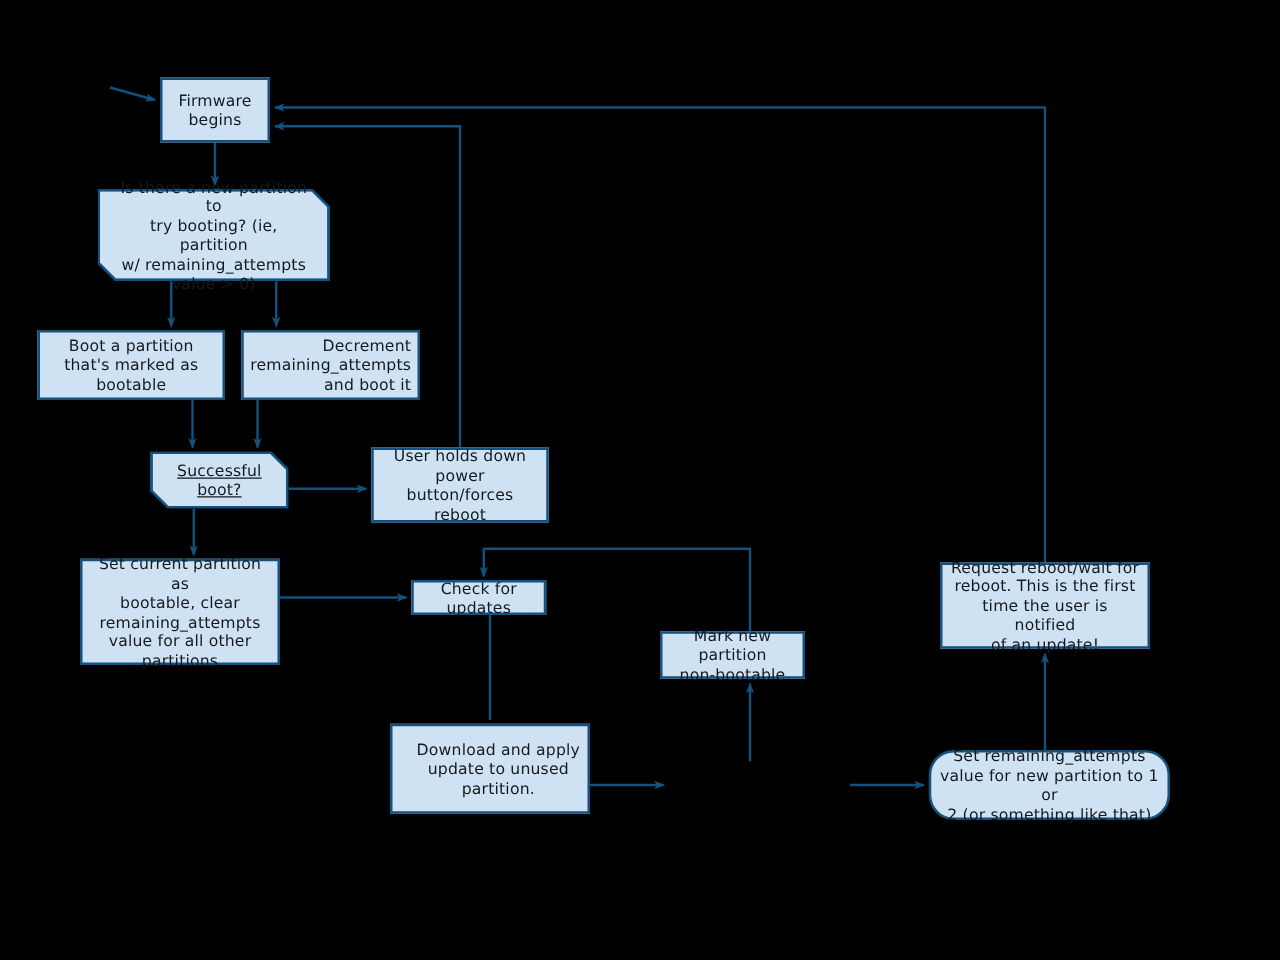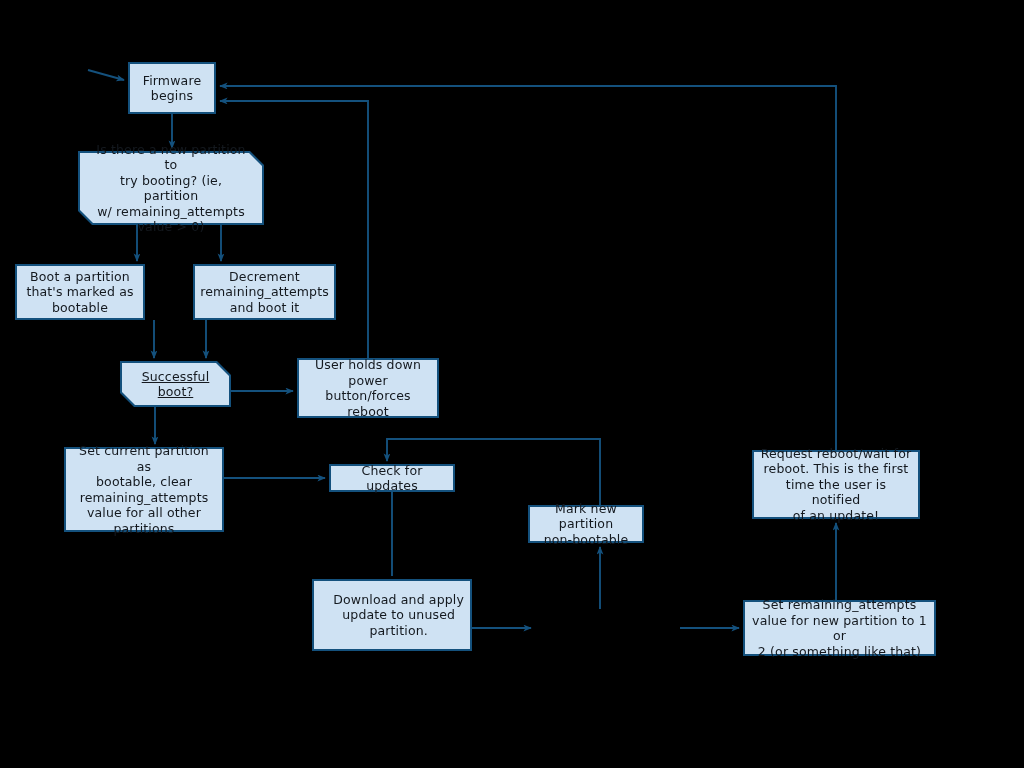--- a/index.html
+++ b/index.html
@@ -99,42 +99,42 @@
       <polyline points="680,628 739,628" fill="none" stroke="#14517d" stroke-width="1.9" stroke-linecap="butt" stroke-linejoin="miter" marker-end="url(#arrowhead)"></polyline>
       <polyline points="836,600 836,523" fill="none" stroke="#14517d" stroke-width="1.9" stroke-linecap="butt" stroke-linejoin="miter" marker-end="url(#arrowhead)"></polyline>
       <polyline points="836,450 836,86 220,86" fill="none" stroke="#14517d" stroke-width="1.9" stroke-linecap="butt" stroke-linejoin="miter" marker-end="url(#arrowhead)"></polyline>
     </svg>
 <div class="node" style="left: 128px; top: 62px; width: 88px; height: 52px;"><div class="node-label">Firmware
 begins</div></div>
     <div class="node bevel" style="left: 78px; top: 151px; width: 186px; height: 74px;"><div class="bevel-fill"></div><div class="bevel-inner"></div><div class="node-label">Is there a new partition to
 try booting? (ie, partition
 w/ remaining_attempts
 value &gt; 0)</div></div>
-    <div class="node" style="left: 15px; top: 264px; width: 130px; height: 56px;"><div class="node-label">Boot a partition
+    <div class="node" style="left: 30px; top: 264px; width: 150px; height: 56px;"><div class="node-label">Boot a partition
 that's marked as
 bootable</div></div>
-    <div class="node" style="left: 193px; top: 264px; width: 143px; height: 56px;"><div class="node-label">Decrement
+    <div class="node" style="left: 193px; top: 264px; width: 143px; height: 56px; text-align: right;"><div class="node-label">Decrement
 remaining_attempts
 and boot it</div></div>
     <div class="node bevel" style="left: 120px; top: 361px; width: 111px; height: 46px; text-decoration: underline;"><div class="bevel-fill"></div><div class="bevel-inner"></div><div class="node-label">Successful
 boot?</div></div>
     <div class="node" style="left: 297px; top: 358px; width: 142px; height: 60px;"><div class="node-label">User holds down
 power button/forces
 reboot</div></div>
     <div class="node" style="left: 64px; top: 447px; width: 160px; height: 85px;"><div class="node-label">Set current partition as
 bootable, clear
 remaining_attempts
 value for all other
 partitions</div></div>
-    <div class="node" style="left: 329px; top: 464px; width: 126px; height: 28px;"><div class="node-label">Check for updates</div></div>
+    <div class="node" style="left: 329px; top: 464px; width: 108px; height: 28px;"><div class="node-label">Check for updates</div></div>
     <div class="node" style="left: 528px; top: 505px; width: 116px; height: 38px;"><div class="node-label">Mark new partition
 non-bootable</div></div>
     <div class="node" style="left: 312px; top: 579px; width: 160px; height: 72px; justify-content: flex-end;"><div class="node-label">Download and apply
 update to unused
 partition.</div></div>
-    <div class="node" style="left: 743px; top: 600px; width: 193px; height: 56px;"><div class="node-label">Set remaining_attempts
+    <div class="node" style="left: 743px; top: 600px; width: 193px; height: 56px; border-radius: 20px;"><div class="node-label">Set remaining_attempts
 value for new partition to 1 or
 2 (or something like that)</div></div>
     <div class="node" style="left: 752px; top: 450px; width: 168px; height: 69px;"><div class="node-label">Request reboot/wait for
 reboot. This is the first
 time the user is notified
 of an update!</div></div>
   </div>
 
 </body></html>

